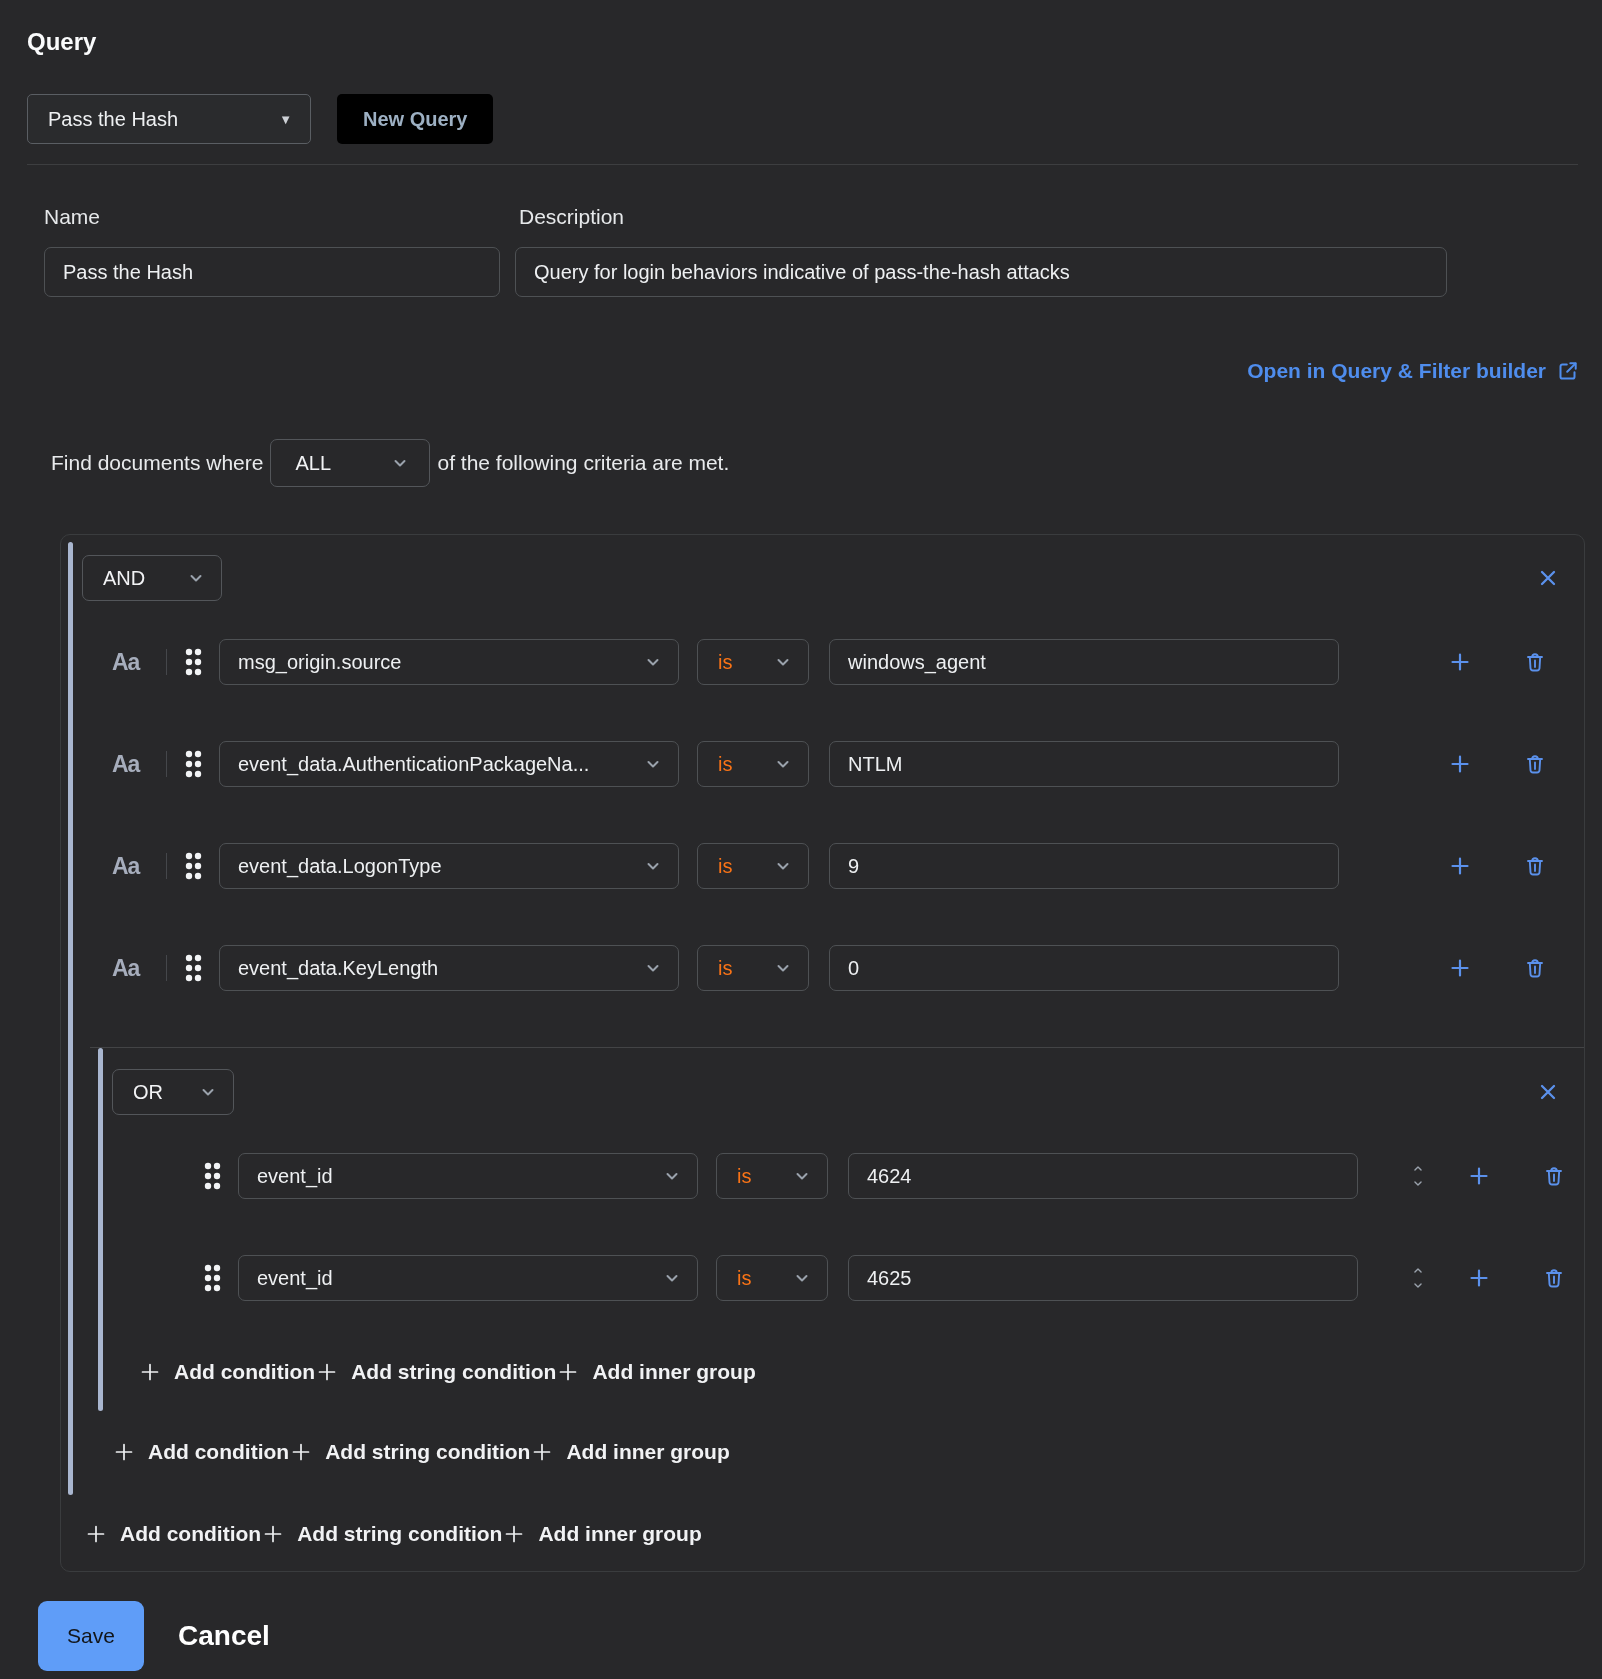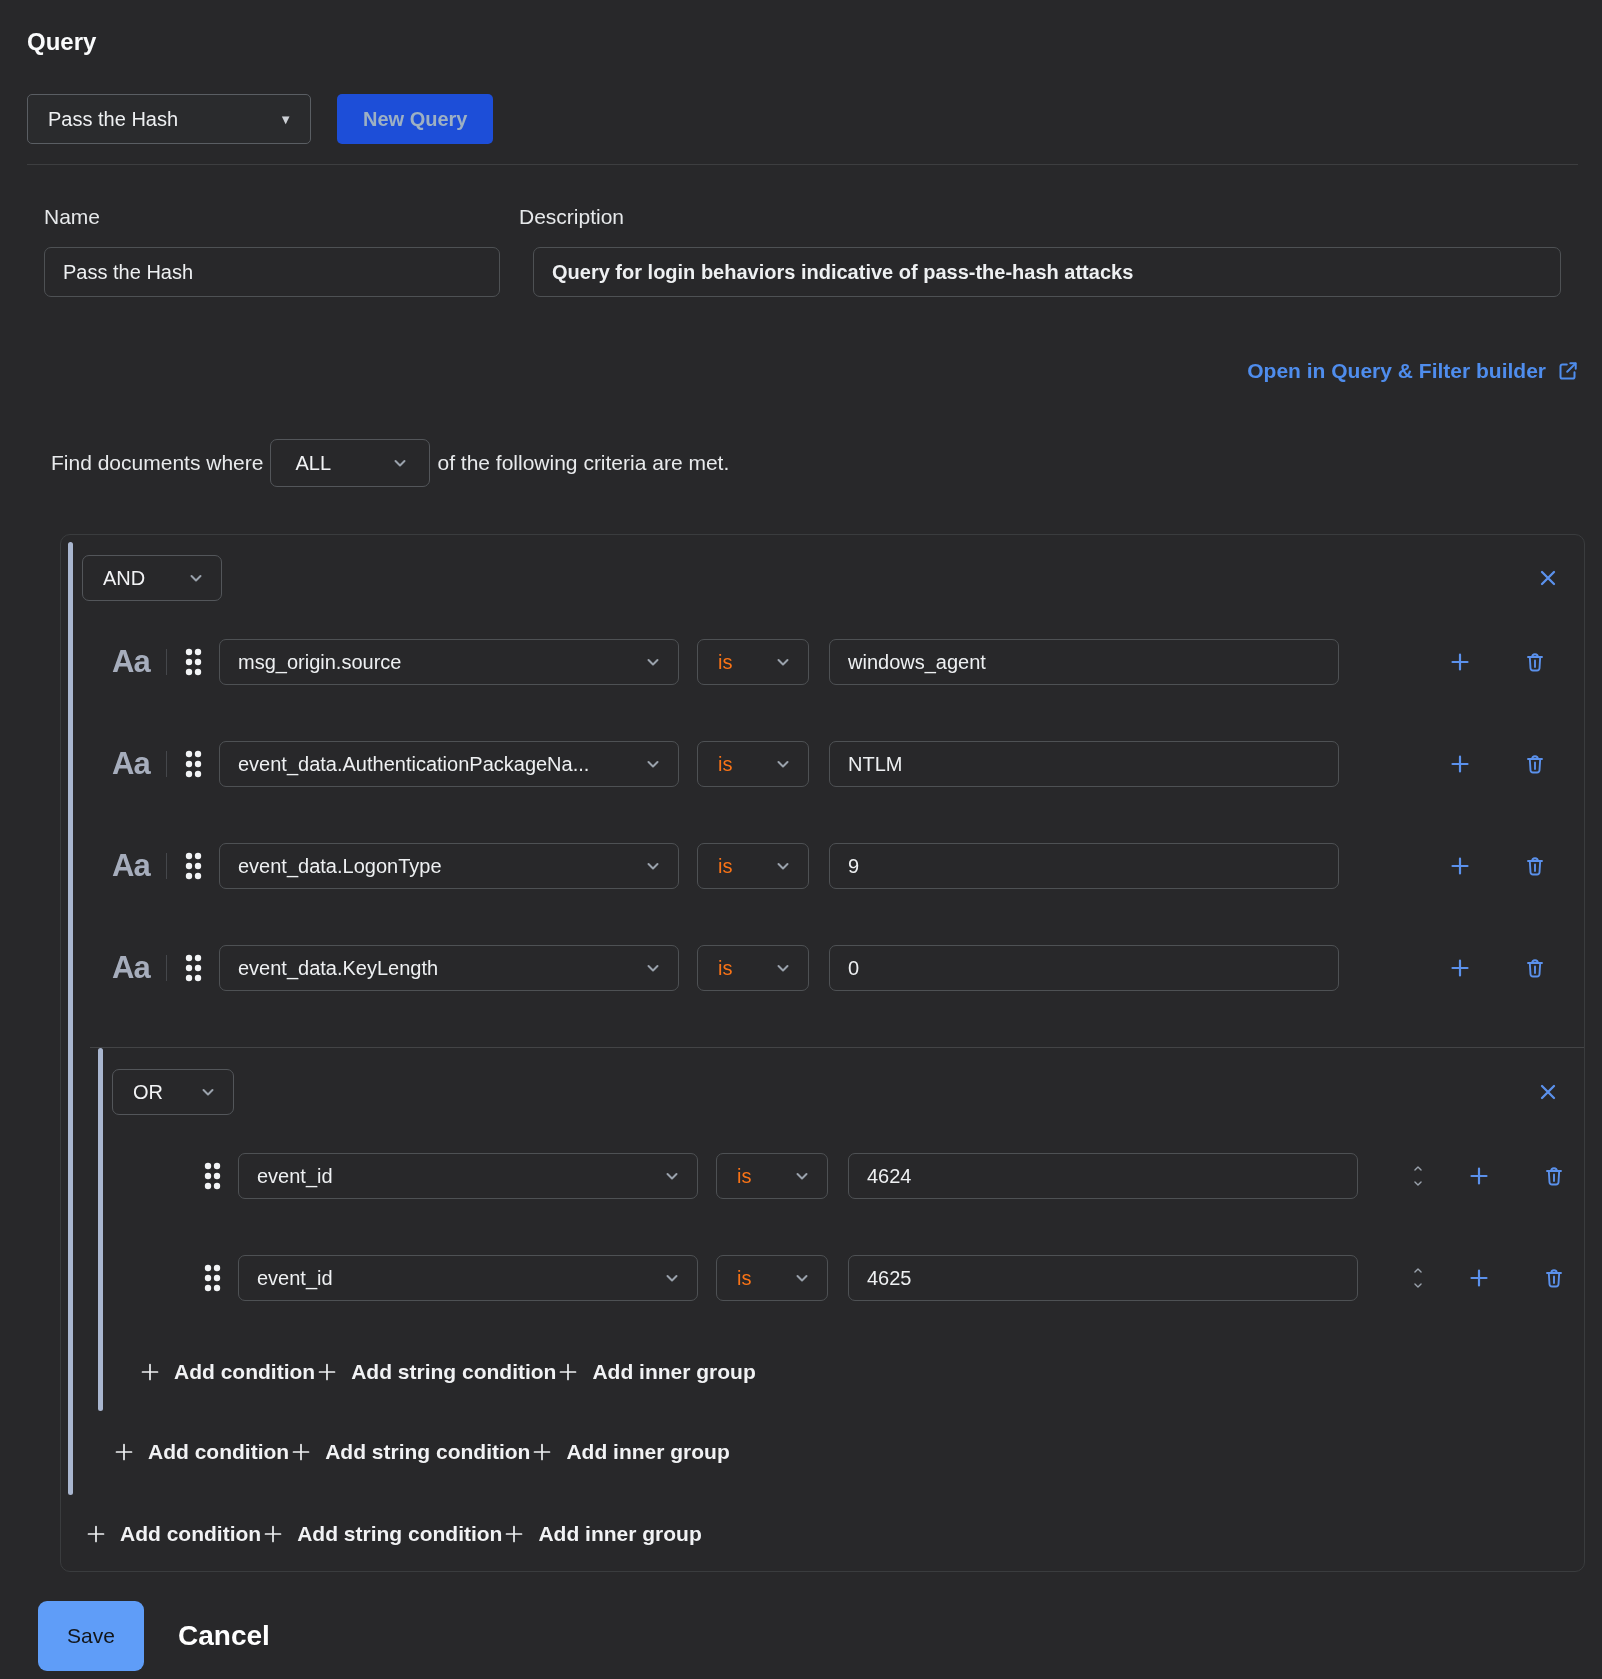--- a/index.html
+++ b/index.html
@@ -16,37 +16,37 @@
   .h1 { font-size:24px; font-weight:700; color:#fafbfc; margin-top:4px; }
   .topbar { display:flex; align-items:center; margin-top:38px; height:50px; }
   .qselect {
     width:284px; height:50px; border:1px solid #5a5e63; border-radius:5px;
     background:#2a2b2d; display:flex; align-items:center; justify-content:space-between;
     padding:0 18px 0 20px; font-size:20px; color:#eef0f2; cursor:pointer;
   }
   .tri { font-size:13px; color:#cdd1d6; }
   .newq {
     margin-left:26px; height:50px; padding:0 26px; border:none; border-radius:5px;
-    background:#1d4ed8; color:#9db0c3; font-size:20px; font-weight:600;
+    background:#000000; color:#9db0c3; font-size:20px; font-weight:600;
     font-family:"Liberation Sans", sans-serif; cursor:pointer;
   }
   .divider { height:1px; background:#3d3e40; margin:20px 24px 0 0; }
 
   
   .meta-labels { display:flex; margin-top:40px; font-size:21px; color:#e6e8ea; }
   .meta-labels .l1 { margin-left:17px; width:456px; }
   .meta-labels .l2 { margin-left:19px; }
   .meta-inputs { display:flex; margin-top:18px; }
   .tin {
     height:50px; background:transparent; border:1px solid #4e5154; border-radius:7px;
     color:#eef0f2; font-size:20px; font-family:"Liberation Sans", sans-serif;
     padding:0 18px; outline:none;
   }
   .name-in { margin-left:17px; width:456px; }
-  .desc-in { margin-left:33px; width:1028px;font-weight:bold; }
+  .desc-in { margin-left:15px; width:932px; }
 
   
   .linkrow { display:flex; justify-content:flex-end; align-items:center; padding-right:22px; margin-top:62px; }
   .blink { display:flex; align-items:flex-start; gap:10px; color:#4f8ded; font-size:21px; font-weight:600; cursor:pointer; }
 
   
   .findrow { display:flex; align-items:center; margin-top:56px; padding-left:24px; font-size:21px; color:#e8eaec; }
   .allsel {
     width:160px; height:48px; border:1px solid #53565a; border-radius:7px;
     display:flex; align-items:center; justify-content:space-between; padding:0 20px 0 24px;
@@ -73,21 +73,21 @@
     display:inline-flex; align-items:center; justify-content:space-between;
     padding:0 16px 0 20px; font-size:20px; color:#f2f3f5; cursor:pointer;
   }
   .opsel.and { width:140px; }
   .opsel.or  { width:122px; }
   .xbtn { position:absolute; right:24px; width:24px; height:24px; cursor:pointer; display:flex; align-items:center; justify-content:center; }
 
   .crow { display:flex; align-items:center; height:46px; margin-bottom:56px; }
   .crow.and { padding-left:30px; }
   .crow.or  { padding-left:91px; }
-  .tIcon { width:30px; font-size:31px; font-weight:600; color:#a6adbc; letter-spacing:-1px; }
+  .tIcon { width:30px; font-size:23px; font-weight:600; color:#a6adbc; letter-spacing:-1px; }
   .vd { margin-left:24px; width:1px; height:26px; background:#45474b; }
   .dots { margin-left:17px; display:flex; cursor:grab; }
   .crow.or .dots { margin-left:0; }
   .csel {
     margin-left:16px; width:460px; height:46px; border:1px solid #4e5154; border-radius:7px;
     display:flex; align-items:center; justify-content:space-between; padding:0 16px 0 18px;
     font-size:20px; color:#eef0f2; cursor:pointer; white-space:nowrap;
   }
   .osel {
     margin-left:18px; width:112px; height:46px; border:1px solid #4e5154; border-radius:7px;

